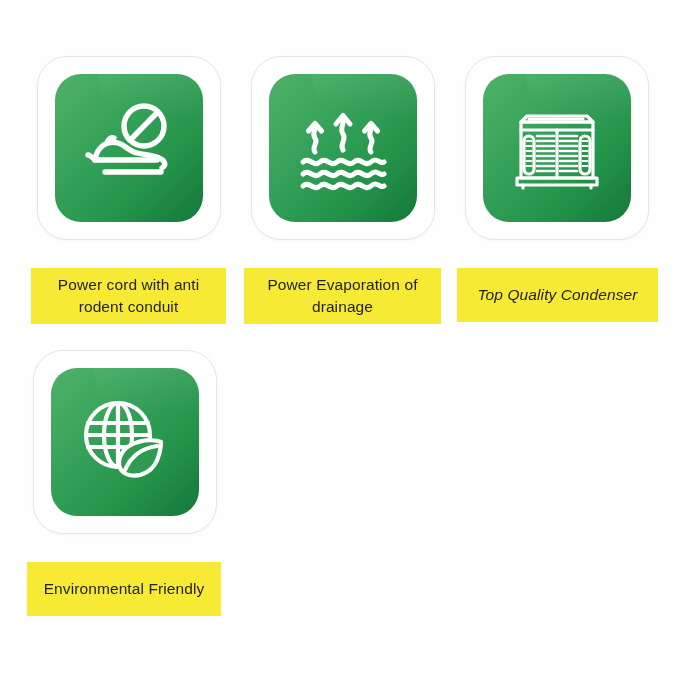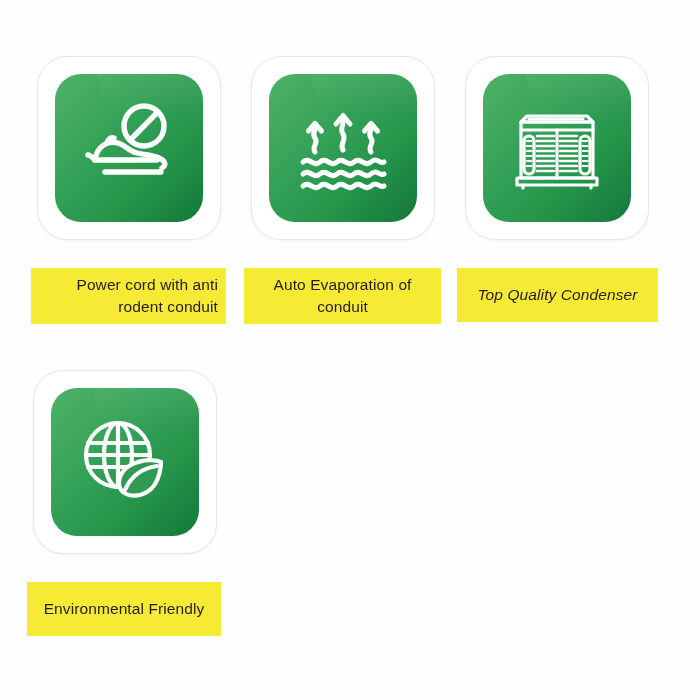--- a/index.html
+++ b/index.html
@@ -29,21 +29,21 @@
     width: 700px;
     height: 700px;
   }
   .feature-cell {
     position: absolute;
     width: 213px;
   }
   .cell-0 { left: 22px;  top: 56px; }
   .cell-1 { left: 236px; top: 56px; }
   .cell-2 { left: 450px; top: 56px; }
-  .cell-3 { left: 18px;  top: 350px; margin-top: 20px; }
+  .cell-3 { left: 18px;  top: 350px; }
 
   
   .icon-card {
     position: relative;
     width: 184px;
     height: 184px;
     margin: 0 auto;
     background: #ffffff;
     border: 1px solid #e3e7e6;
     border-radius: 30px;
@@ -101,21 +101,21 @@
     display: flex;
     align-items: center;
     justify-content: center;
     text-align: center;
     font-size: 15.5px;
     line-height: 1.42;
     padding: 6px 8px;
     box-sizing: border-box;
     letter-spacing: 0.1px;
   }
-  .cell-0 .label-plate { margin-left: 9px; width: 195px; text-align: right; }
+  .cell-0 .label-plate { margin-left: 9px; width: 195px; }
   .cell-1 .label-plate { margin-left: 8px; width: 197px; }
   .cell-2 .label-plate { margin-left: 7px; width: 201px; font-style: italic; }
   .cell-3 .label-plate { margin-left: 9px; width: 194px; }
 </style>
 </head>
 <body>
 
 <div class="canvas">
   <div class="feature-grid">
 
@@ -161,21 +161,21 @@
             <path d="M71.5 33 L78 25.5 L84.5 33"></path>
 
             <path d="M10 64 C16 58 21 70 27 64 C33 58 38 70 44 64 C50 58 55 70 61 64 C67 58 72 70 78 64 C84 58 87 67 91 64"></path>
 
             <path d="M10 76 C16 70 21 82 27 76 C33 70 38 82 44 76 C50 70 55 82 61 76 C67 70 72 82 78 76 C84 70 87 79 91 76"></path>
 
             <path d="M10 88 C16 82 21 94 27 88 C33 82 38 94 44 88 C50 82 55 94 61 88 C67 82 72 94 78 88 C84 82 87 91 91 88"></path>
           </svg>
         </div>
       </div>
-      <div class="label-plate">Auto Evaporation of conduit</div>
+      <div class="label-plate">Power Evaporation of drainage</div>
     </div>
 
     <div class="feature-cell cell-2">
       <div class="icon-card">
         <div class="icon-tile">
           <svg width="104" height="104" viewBox="0 0 104 104" fill="none" stroke="#ffffff" stroke-width="3.2" stroke-linecap="round" stroke-linejoin="round">
 
             <path d="M16 26 L88 26 L88 34 L16 34 Z"></path>
             <path d="M22 20 L82 20 L88 26 L16 26 Z"></path>
             <line x1="24" y1="23" x2="78" y2="23"></line>

